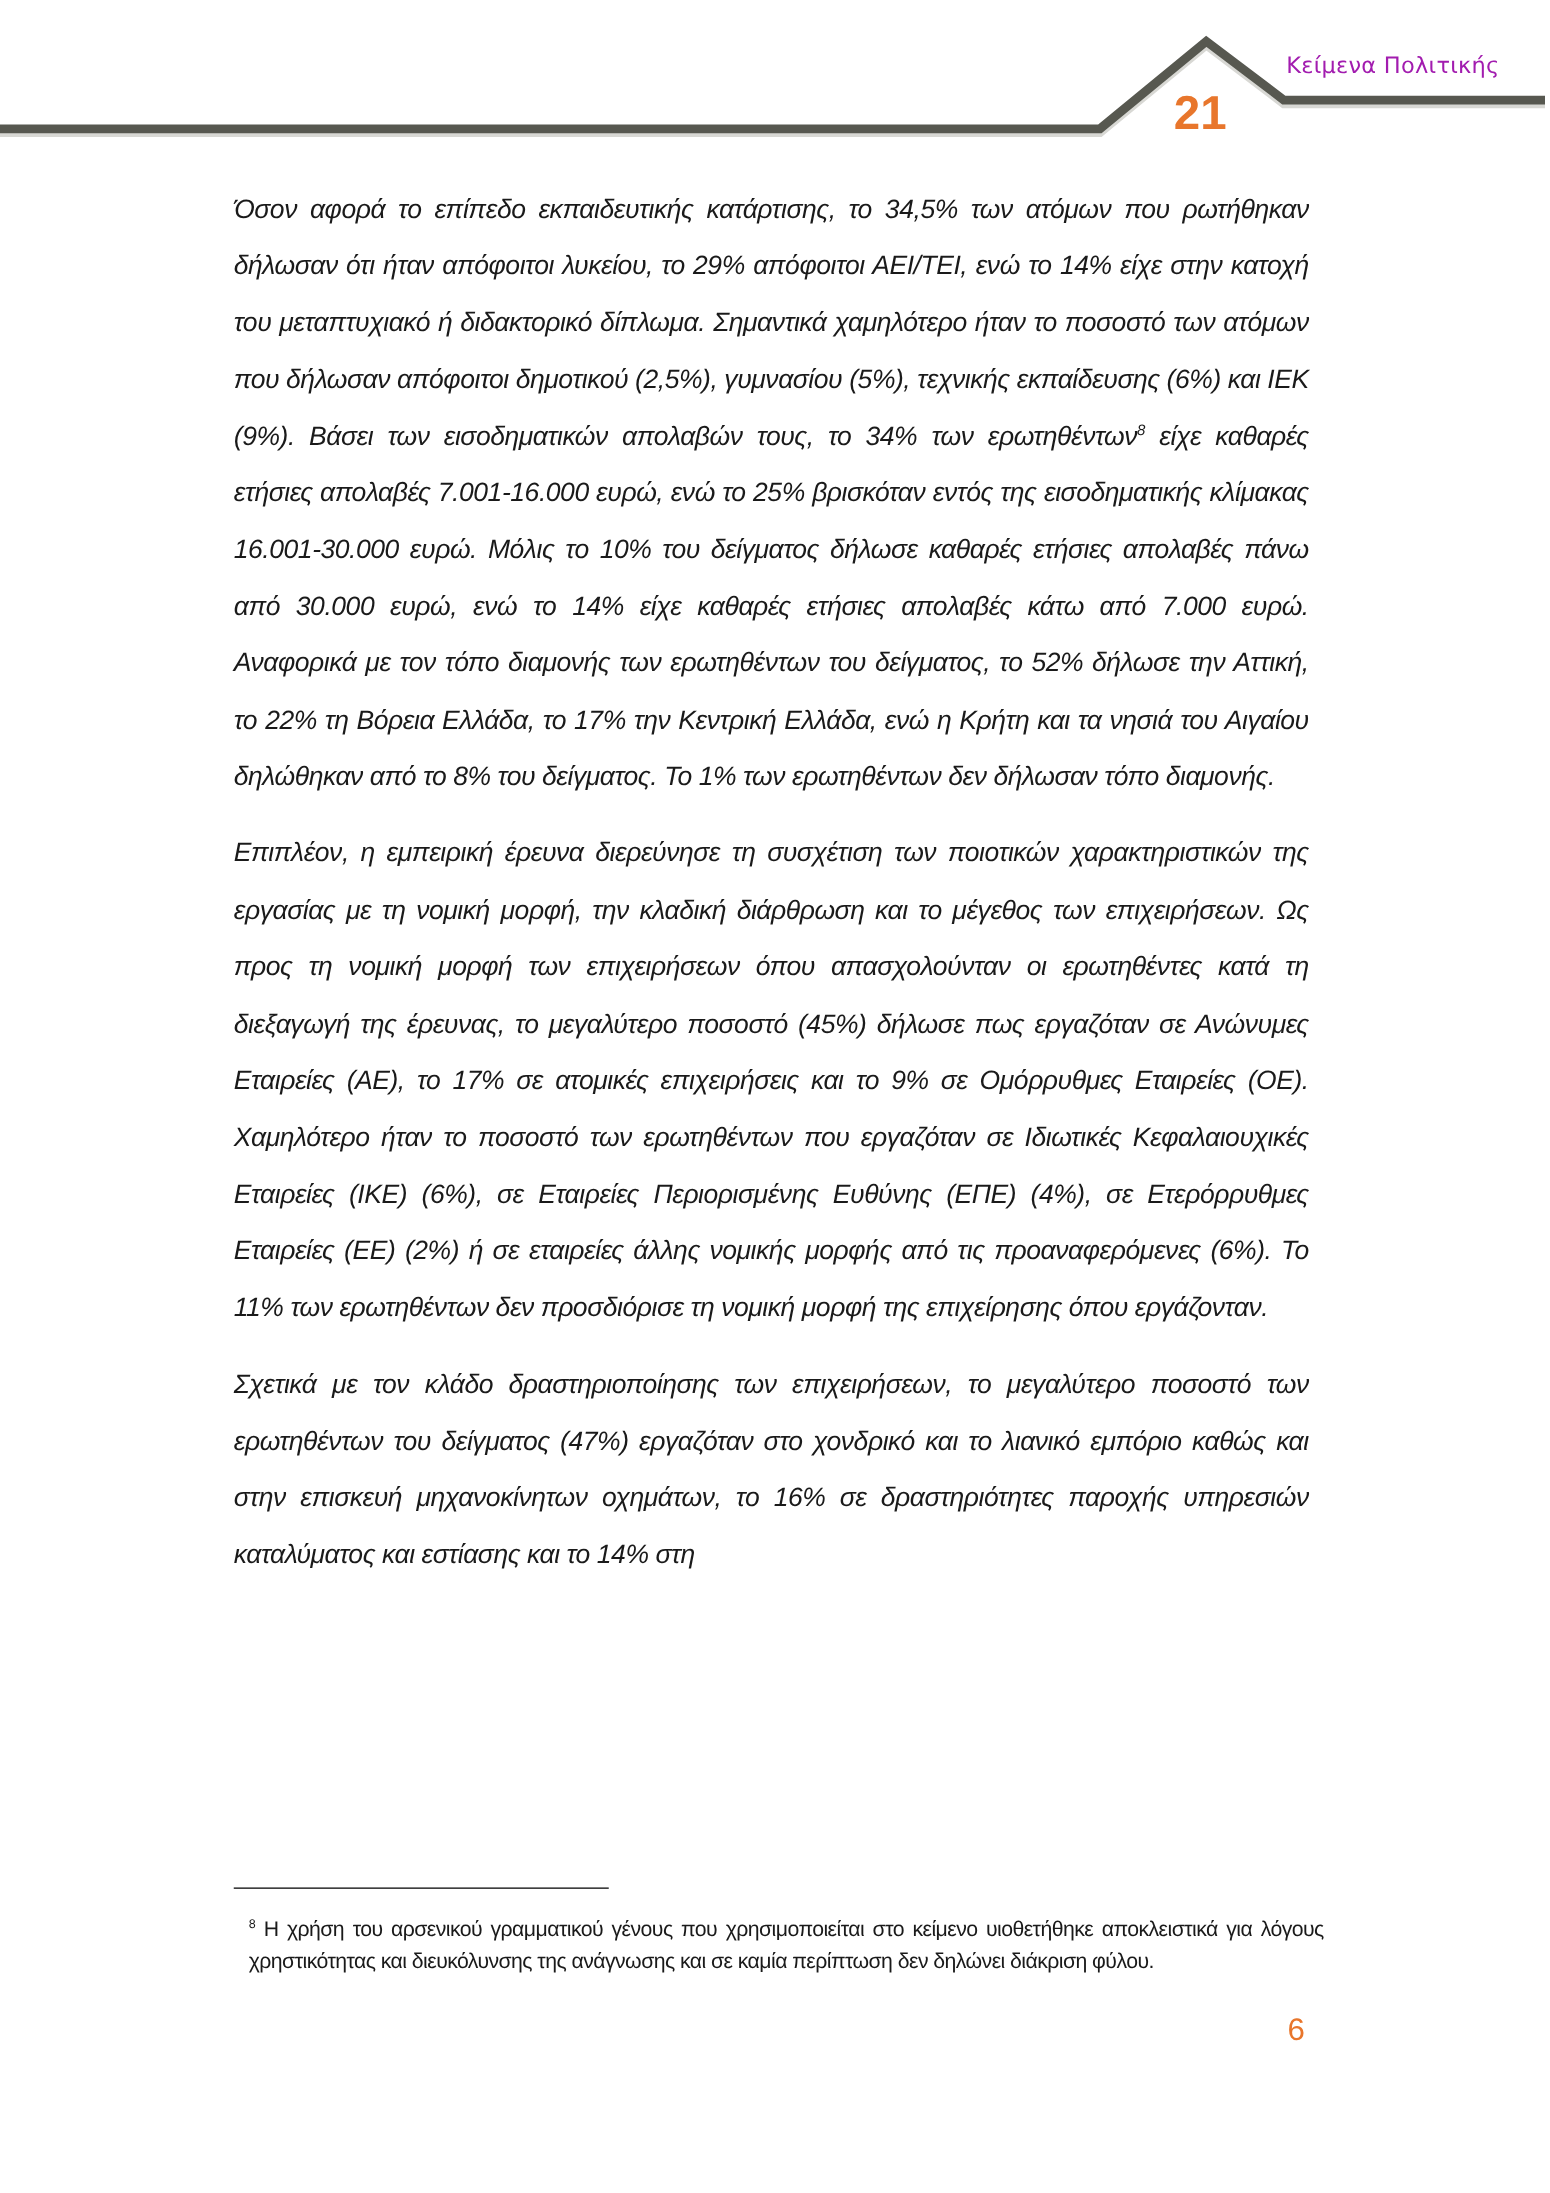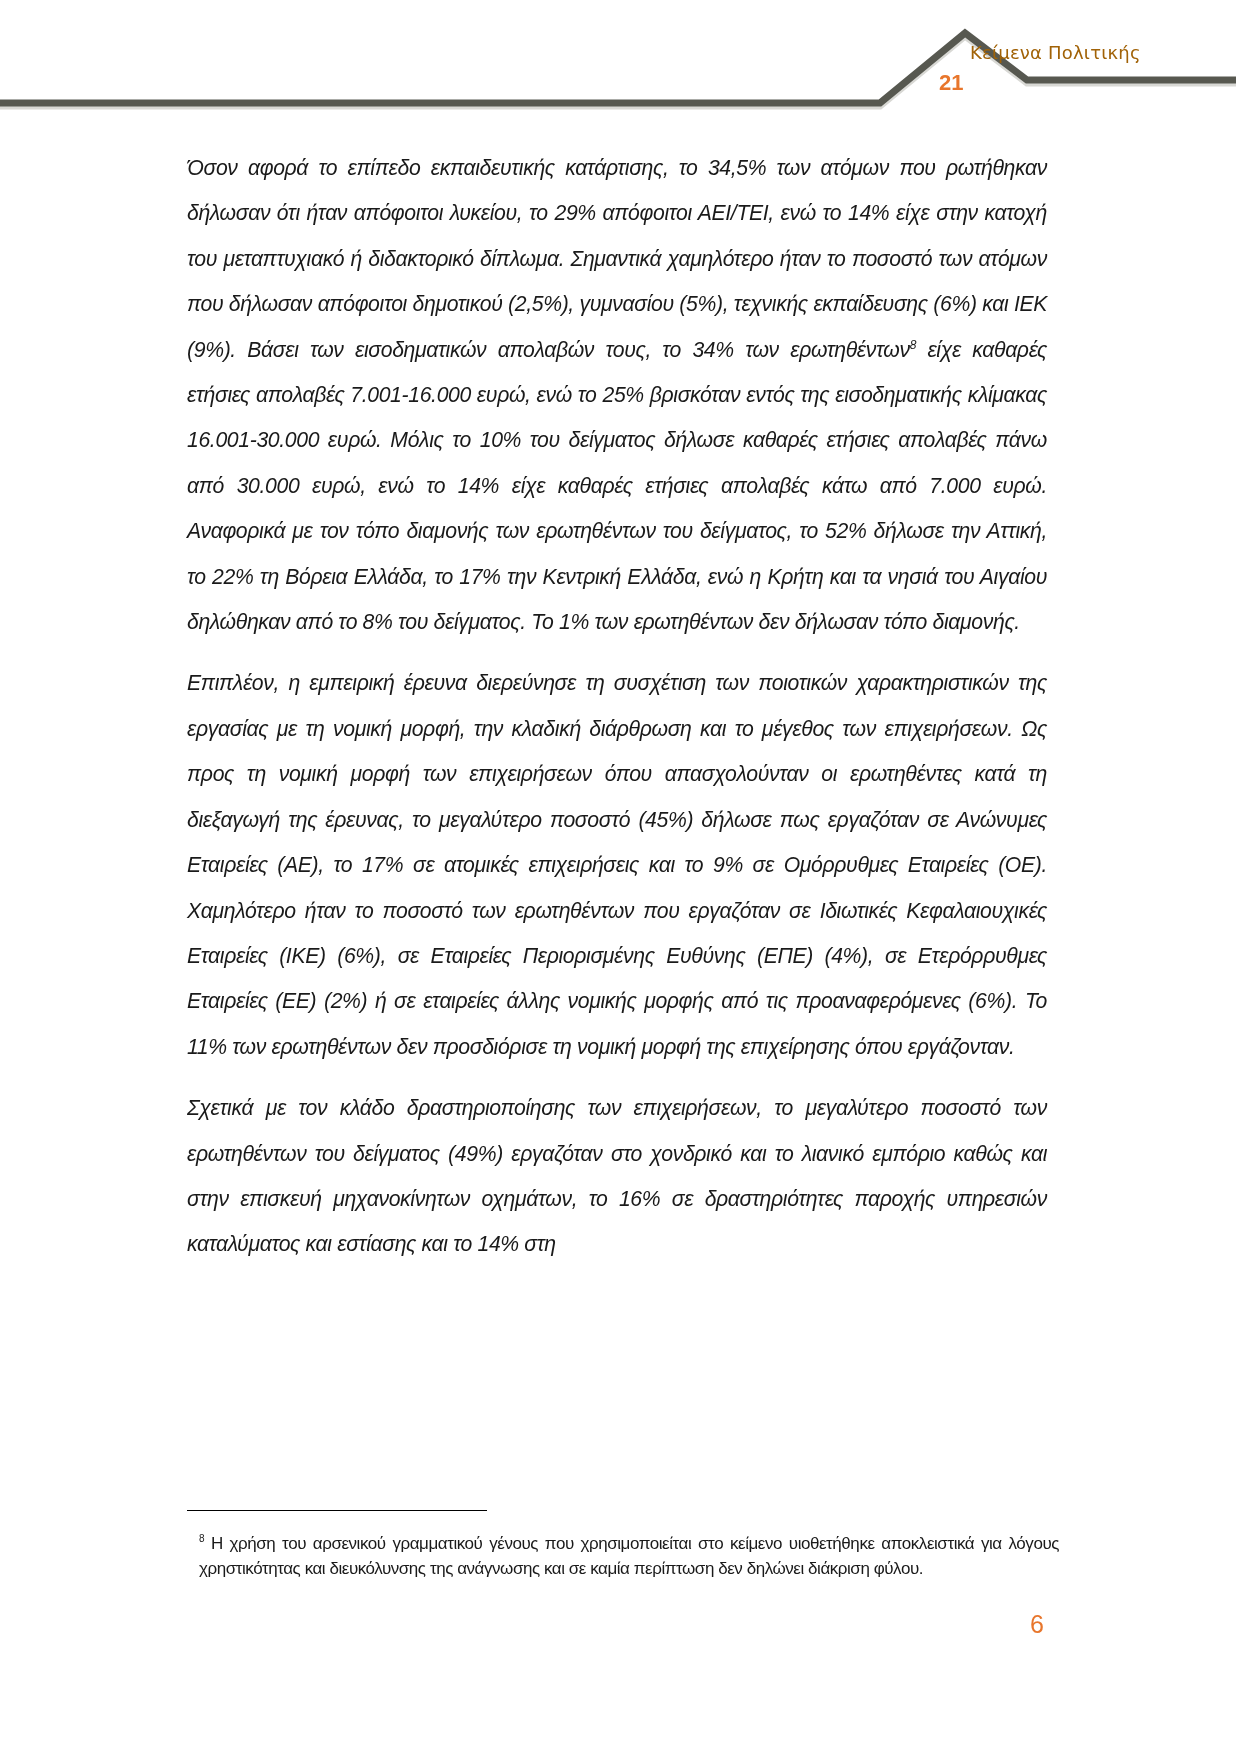--- a/index.html
+++ b/index.html
@@ -1,21 +1,21 @@
 <!DOCTYPE html>
 <html><head>
 <meta charset="utf-8">
 <style>
   html, body { margin: 0; padding: 0; background: #ffffff; }
   body { width: 1240px; height: 1754px; position: relative; overflow: hidden;
          font-family: "Liberation Sans", sans-serif; color: #1a1a1a; }
   .header-svg { position: absolute; left: 0; top: 0; width: 1240px; height: 130px; }
-  .series-title { position: absolute; left: 970px; top: 42px; font-size: 18px; color: #a16207;
+  .series-title { position: absolute; left: 1029px; top: 42px; font-size: 18px; color: #a21caf;
                   font-family: "DejaVu Sans", sans-serif; letter-spacing: 0.2px; }
-  .issue-number { position: absolute; left: 939px; top: 70px; font-size: 22px; font-weight: bold; color: #e8762c;
+  .issue-number { position: absolute; left: 939px; top: 70px; font-size: 38px; font-weight: bold; color: #e8762c;
                   font-family: "Liberation Sans", sans-serif; }
   .body-text { position: absolute; left: 187px; width: 860px; top: 145px; }
   .para { margin: 0; font-size: 21.2px; line-height: 45.4px; text-align: justify; text-justify: inter-word;
           font-family: "Liberation Sans Narrow", "Liberation Sans", sans-serif; letter-spacing: -0.35px; word-spacing: 0px; font-style: italic; }
   .para + .para { margin-top: 16px; }
   sup.fnref { font-size: 12px; line-height: 0; vertical-align: super; }
   .footnote-rule { position: absolute; left: 187px; top: 1510px; width: 300px; height: 0; border-top: 1.6px solid #000; }
   .footnote { position: absolute; left: 187px; width: 860px; top: 1520px; font-size: 17px; line-height: 24.5px;
               text-align: justify; font-family: "Liberation Sans", sans-serif; letter-spacing: -0.45px; margin: 12px; }
   .footnote sup { font-size: 10px; vertical-align: super; line-height: 0; }
@@ -29,19 +29,19 @@
   <polyline points="0,106 880,106 965,36 1027,83 1236,83" fill="none" stroke="#d8d8d4" stroke-width="7" stroke-linejoin="miter"></polyline>
   <polyline points="0,103 880,103 965,33 1027,80 1236,80" fill="none" stroke="#575850" stroke-width="7" stroke-linejoin="miter"></polyline>
 </svg>
 
 <div class="series-title">Κείμενα Πολιτικής</div>
 <div class="issue-number">21</div>
 
 <div class="body-text">
   <p class="para"><span>Όσον αφορά το επίπεδο εκπαιδευτικής κατάρτισης, το 34,5% των ατόμων που ρωτήθηκαν δήλωσαν ότι ήταν απόφοιτοι λυκείου, το 29% απόφοιτοι ΑΕΙ/ΤΕΙ, ενώ το 14% είχε στην κατοχή του μεταπτυχιακό ή διδακτορικό δίπλωμα. Σημαντικά χαμηλότερο ήταν το ποσοστό των ατόμων που δήλωσαν απόφοιτοι δημοτικού (2,5%), γυμνασίου (5%), τεχνικής εκπαίδευσης (6%) και ΙΕΚ (9%). Βάσει των εισοδηματικών απολαβών τους, το 34% των ερωτηθέντων</span><sup class="fnref">8</sup><span> είχε καθαρές ετήσιες απολαβές 7.001-16.000 ευρώ, ενώ το 25% βρισκόταν εντός της εισοδηματικής κλίμακας 16.001-30.000 ευρώ. Μόλις το 10% του δείγματος δήλωσε καθαρές ετήσιες απολαβές πάνω από 30.000 ευρώ, ενώ το 14% είχε καθαρές ετήσιες απολαβές κάτω από 7.000 ευρώ. Αναφορικά με τον τόπο διαμονής των ερωτηθέντων του δείγματος, το 52% δήλωσε την Αττική, το 22% τη Βόρεια Ελλάδα, το 17% την Κεντρική Ελλάδα, ενώ η Κρήτη και τα νησιά του Αιγαίου δηλώθηκαν από το 8% του δείγματος. Το 1% των ερωτηθέντων δεν δήλωσαν τόπο διαμονής.</span></p>
   <p class="para">Επιπλέον, η εμπειρική έρευνα διερεύνησε τη συσχέτιση των ποιοτικών χαρακτηριστικών της εργασίας με τη νομική μορφή, την κλαδική διάρθρωση και το μέγεθος των επιχειρήσεων. Ως προς τη νομική μορφή των επιχειρήσεων όπου απασχολούνταν οι ερωτηθέντες κατά τη διεξαγωγή της έρευνας, το μεγαλύτερο ποσοστό (45%) δήλωσε πως εργαζόταν σε Ανώνυμες Εταιρείες (ΑΕ), το 17% σε ατομικές επιχειρήσεις και το 9% σε Ομόρρυθμες Εταιρείες (ΟΕ). Χαμηλότερο ήταν το ποσοστό των ερωτηθέντων που εργαζόταν σε Ιδιωτικές Κεφαλαιουχικές Εταιρείες (ΙΚΕ) (6%), σε Εταιρείες Περιορισμένης Ευθύνης (ΕΠΕ) (4%), σε Ετερόρρυθμες Εταιρείες (ΕΕ) (2%) ή σε εταιρείες άλλης νομικής μορφής από τις προαναφερόμενες (6%). Το 11% των ερωτηθέντων δεν προσδιόρισε τη νομική μορφή της επιχείρησης όπου εργάζονταν.</p>
-  <p class="para">Σχετικά με τον κλάδο δραστηριοποίησης των επιχειρήσεων, το μεγαλύτερο ποσοστό των ερωτηθέντων του δείγματος (49%) εργαζόταν στο χονδρικό και το λιανικό εμπόριο καθώς και στην επισκευή μηχανοκίνητων οχημάτων, το 16% σε δραστηριότητες παροχής υπηρεσιών καταλύματος και εστίασης και το 14% στη</p>
+  <p class="para">Σχετικά με τον κλάδο δραστηριοποίησης των επιχειρήσεων, το μεγαλύτερο ποσοστό των ερωτηθέντων του δείγματος (47%) εργαζόταν στο χονδρικό και το λιανικό εμπόριο καθώς και στην επισκευή μηχανοκίνητων οχημάτων, το 16% σε δραστηριότητες παροχής υπηρεσιών καταλύματος και εστίασης και το 14% στη</p>
 </div>
 
 <div class="footnote-rule"></div>
 <p class="footnote"><sup>8</sup><span> Η χρήση του αρσενικού γραμματικού γένους που χρησιμοποιείται στο κείμενο υιοθετήθηκε αποκλειστικά για λόγους χρηστικότητας και διευκόλυνσης της ανάγνωσης και σε καμία περίπτωση δεν δηλώνει διάκριση φύλου.</span></p>
 
 <div class="page-number">6</div>
 
 </body></html>

